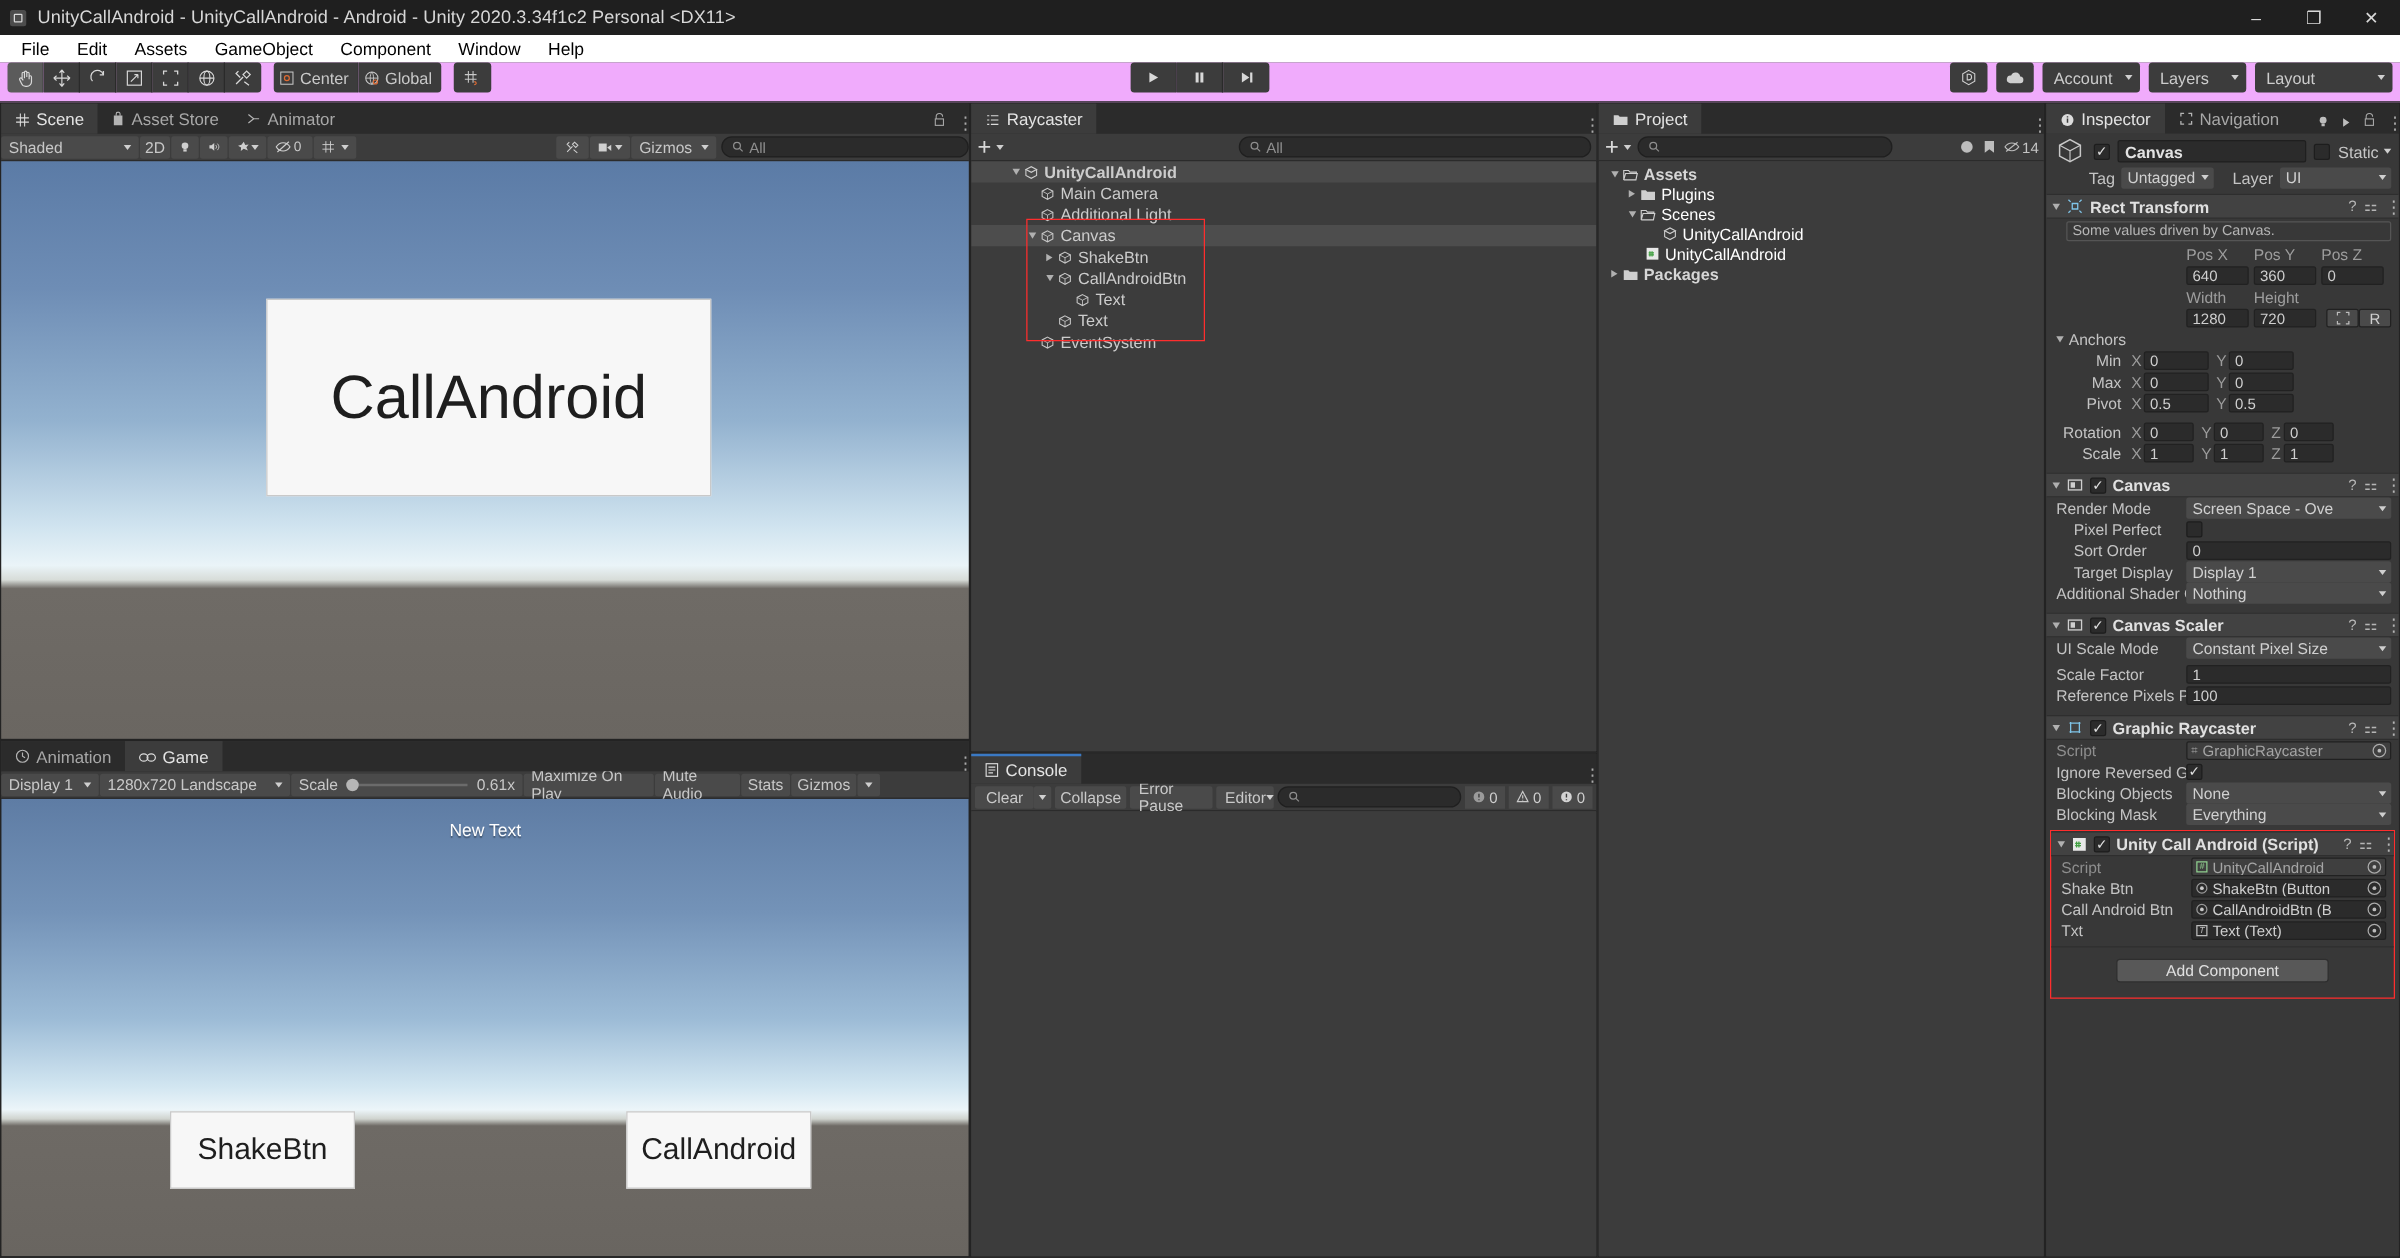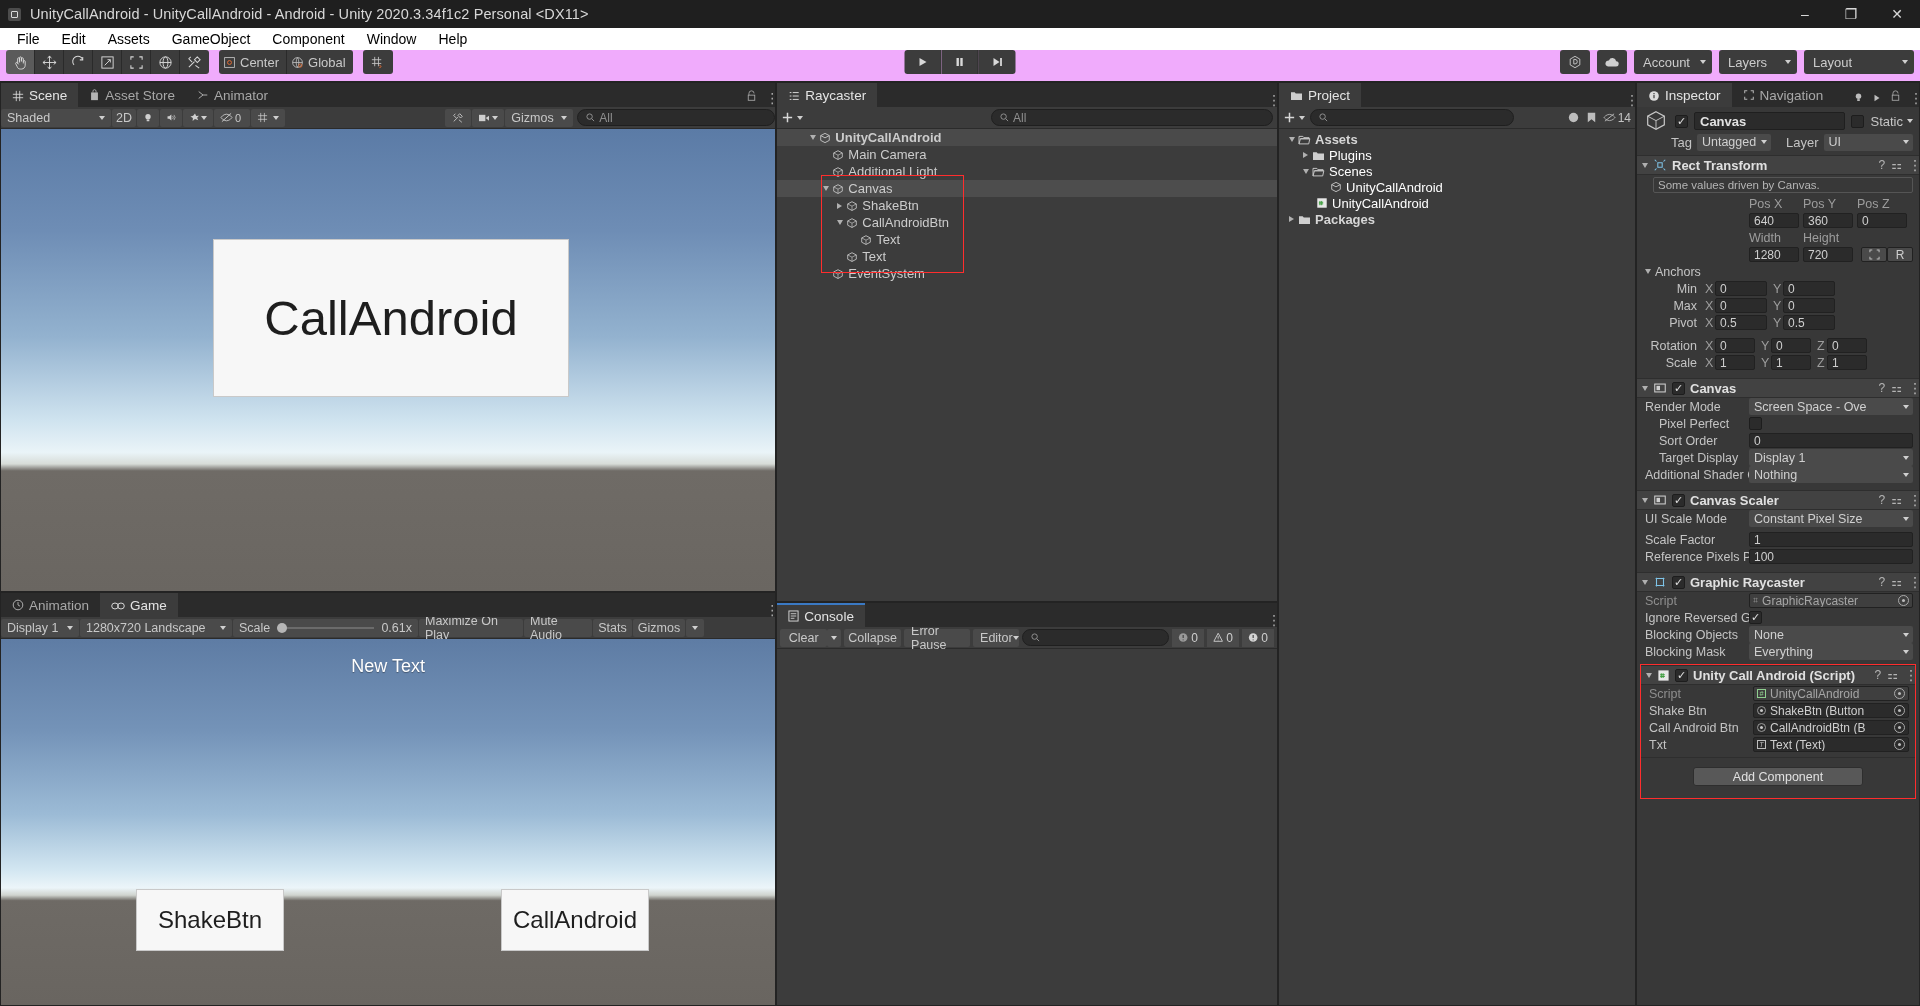--- a/index.html
+++ b/index.html
@@ -453,21 +453,21 @@
           <div class="sb" style="width:68px;justify-content:center">Mute Audio</div>
           <div class="sb" style="width:39px;justify-content:center">Stats</div>
           <div class="sb" style="width:52px;justify-content:center">Gizmos</div>
           <div class="sb" style="width:18px;justify-content:center">
             <i class="arrow-d"></i>
           </div>
         </div>
 
         <div class="gameview">
           <div class="game-surface"></div>
-          <div style="position:absolute;left:0;right:0;top:17px;text-align:center;color:#fff;font-size:18px;text-shadow:0 1px 1px rgba(0,0,0,.35)">New Text</div>
+          <div style="position:absolute;left:0;right:0;top:17px;text-align:center;color:#fff;font-size:14px;text-shadow:0 1px 1px rgba(0,0,0,.35)">New Text</div>
           <div class="card" style="left:135px;top:250px;width:148px;height:62px;font-size:24px">ShakeBtn</div>
           <div class="card" style="left:500px;top:250px;width:148px;height:62px;font-size:24px">CallAndroid</div>
         </div>
       </div>
     </div>
 
     <div class="col col-mid">
 
       <div class="panel" style="height:520px">
         <div class="tabrow">

